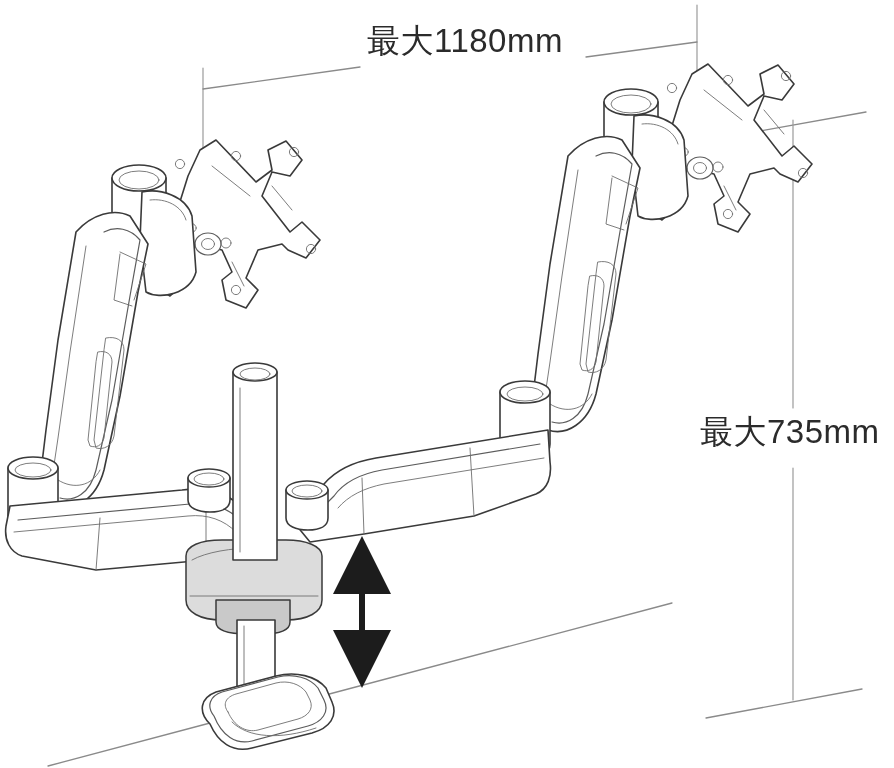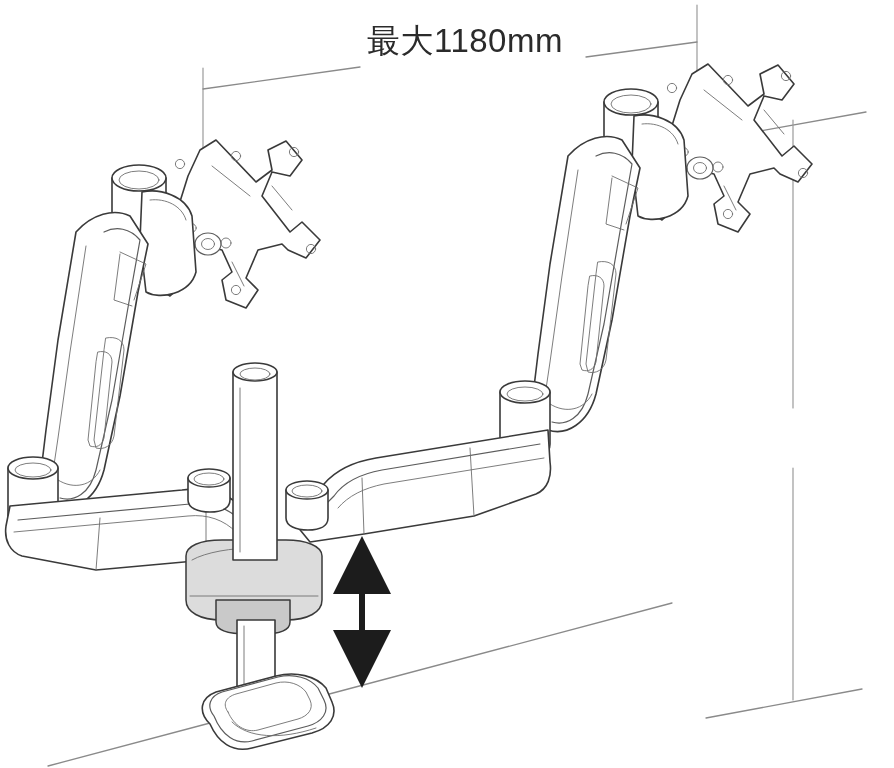--- a/index.html
+++ b/index.html
@@ -362,14 +362,15 @@
     <g>
       <line class="arwln" x1="362" y1="570" x2="362" y2="652"></line>
       <polygon class="arw" points="362,536 391,594 333,594"></polygon>
       <polygon class="arw" points="362,688 391,630 333,630"></polygon>
     </g>
 
   </svg>
 
   <div class="dim-label" id="label-width">最大1180mm</div>
 
+  <div class="dim-label" id="label-height">最大735mm</div>
 
 </div>
 
 </body></html>

